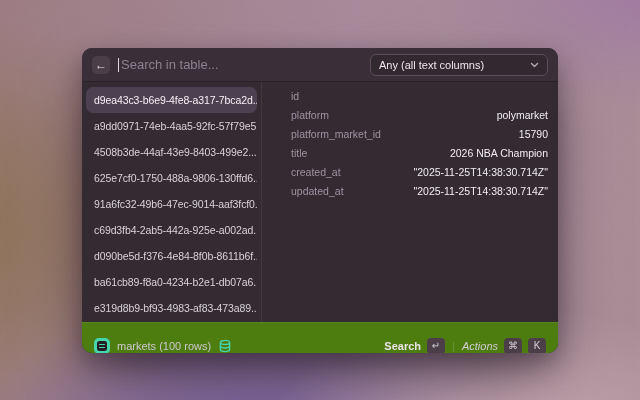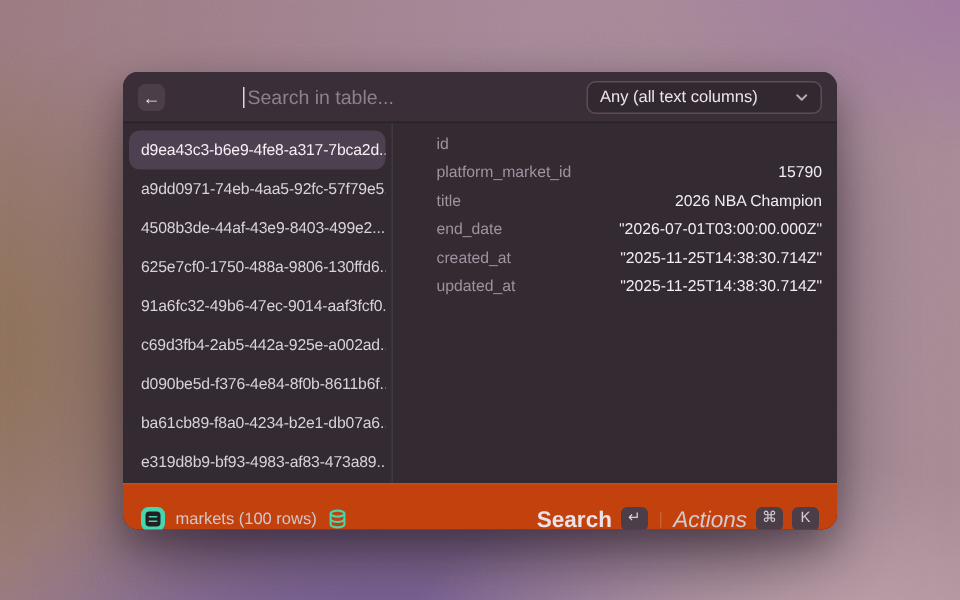--- a/index.html
+++ b/index.html
@@ -30,29 +30,29 @@
   .header {
     height:34px; display:flex; align-items:center; gap:8px;
     padding:0 10px; background:#3a2f38;
     border-bottom:1px solid rgba(0,0,0,.28);
   }
   .back-btn {
     width:18px; height:18px; flex:0 0 auto; border-radius:5px;
     background:#4b3e49; color:#e6dfe5; font-size:12px; line-height:18px;
     text-align:center; cursor:pointer; user-select:none;
   }
-  .search-wrap { flex:1; display:flex; align-items:center; min-width:0;margin-left:44px; }
+  .search-wrap { flex:1; display:flex; align-items:center; min-width:0; }
   .caret { width:1px; height:14px; background:#ddd6dc; margin-right:2px; }
   .search-input {
     flex:1; background:transparent; border:none; outline:none;
     font-family:"Liberation Sans", sans-serif; font-size:13px; color:#ece6eb;
   }
   .search-input::placeholder { color:#8d8090; }
   .col-select {
-    flex:0 0 auto; width:157px; height:22px; display:flex; align-items:center;
+    flex:0 0 auto; width:178px; height:22px; display:flex; align-items:center;
     justify-content:space-between; padding:0 8px; border-radius:6px;
     background:#322830; border:1px solid #5b4d59; cursor:pointer;
   }
   .col-select span { font-size:11px; color:#ece6eb; white-space:nowrap; }
 
   
   .body { display:flex; height:240px; }
   .list {
     width:180px; flex:0 0 auto; padding:5px 4px;
     border-right:1px solid rgba(255,255,255,.07);
@@ -67,31 +67,31 @@
   .detail { flex:1; padding:4px 10px 0 9px; min-width:0; }
   .kv-row {
     height:19px; display:flex; align-items:center; justify-content:space-between; gap:10px;margin-left:20px;
   }
   .kv-key { font-size:10.5px; color:#9e93a0; white-space:nowrap; }
   .kv-val { font-size:10.5px; color:#f2edf2; white-space:nowrap; overflow:hidden; text-align:right; }
 
   
   .footer {
     height:47px; display:flex; align-items:center; gap:7px; padding:0 12px;
-    background:#c2410c; border-top:1px solid rgba(255,255,255,.07);
+    background:#4d7c0f; border-top:1px solid rgba(255,255,255,.07);
   }
   .app-logo { width:16px; height:16px; border-radius:5px; background:#45d6ae;
     display:flex; align-items:center; justify-content:center; flex:0 0 auto; }
   .app-logo .inner { width:10px; height:10px; border-radius:2.5px; background:#241d24;
     display:flex; flex-direction:column; justify-content:center; gap:1.5px; align-items:center; }
   .app-logo .bar { width:6px; height:1.5px; background:#45d6ae; border-radius:1px; }
   .table-label { font-size:11px; color:#cfc8cf; }
   .spacer { flex:1; }
   .hint { display:flex; align-items:center; gap:6px; cursor:pointer; }
-  .hint-label { font-size:15px; font-weight:600; color:#e9e3e8; }
+  .hint-label { font-size:11px; font-weight:600; color:#e9e3e8; }
   .hint-label.dim { font-weight:400; color:#d2cbd2;font-style:italic; }
   .keycap {
     min-width:18px; height:16px; padding:0 4px; border-radius:4px;
     background:#4b3e49; color:#d6cfd6; font-size:10px; line-height:16px; text-align:center;
   }
   .sep { color:rgba(255,255,255,.18); font-size:11px; }
 </style>
 </head>
 <body>
 
@@ -136,30 +136,30 @@
       <div class="list-item">d090be5d-f376-4e84-8f0b-8611b6f...</div>
       <div class="list-item">ba61cb89-f8a0-4234-b2e1-db07a6...</div>
       <div class="list-item">e319d8b9-bf93-4983-af83-473a89...</div>
     </div>
 
     <div class="detail">
       <div class="kv-row">
         <span class="kv-key">id</span>
       </div>
       <div class="kv-row">
+        <span class="kv-key">platform</span>
+        <span class="kv-val">polymarket</span>
+      </div>
+      <div class="kv-row">
         <span class="kv-key">platform_market_id</span>
         <span class="kv-val">15790</span>
       </div>
       <div class="kv-row">
         <span class="kv-key">title</span>
         <span class="kv-val">2026 NBA Champion</span>
-      </div>
-      <div class="kv-row">
-        <span class="kv-key">end_date</span>
-        <span class="kv-val">"2026-07-01T03:00:00.000Z"</span>
       </div>
       <div class="kv-row">
         <span class="kv-key">created_at</span>
         <span class="kv-val">"2025-11-25T14:38:30.714Z"</span>
       </div>
       <div class="kv-row">
         <span class="kv-key">updated_at</span>
         <span class="kv-val">"2025-11-25T14:38:30.714Z"</span>
       </div>
     </div>

